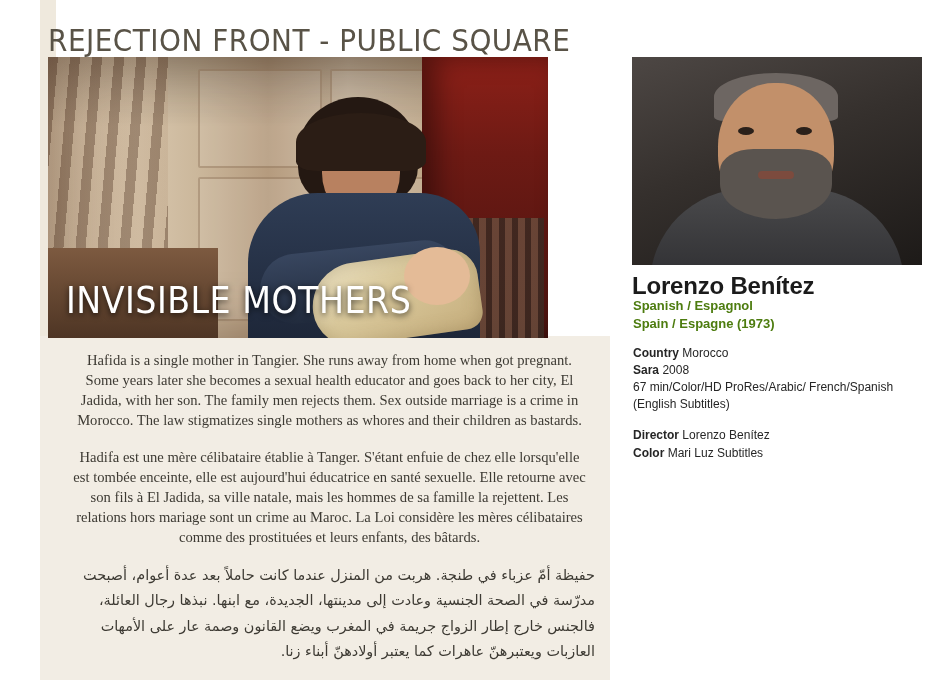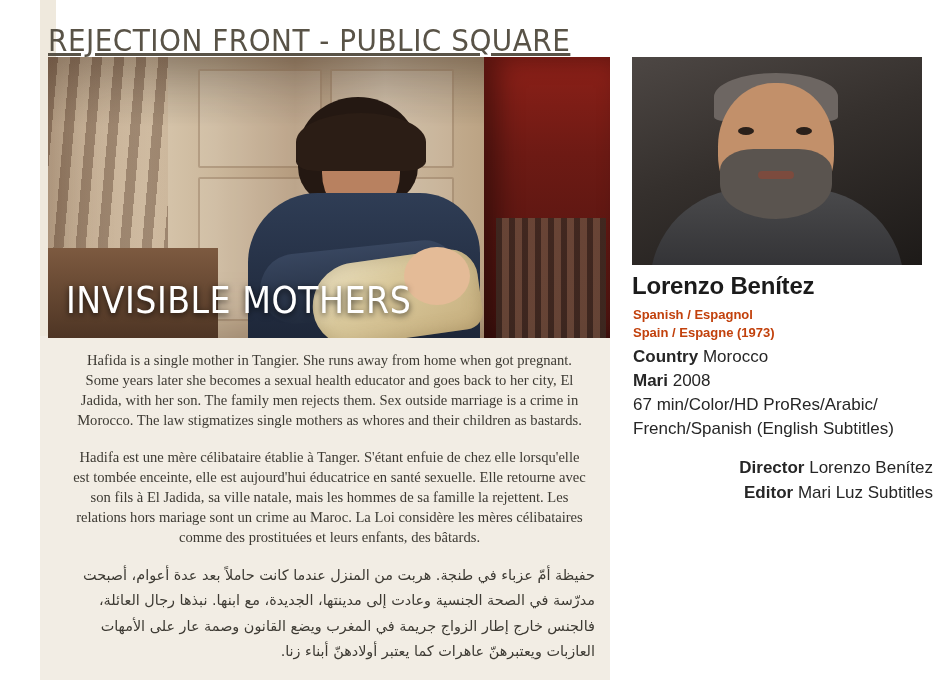--- a/index.html
+++ b/index.html
@@ -36,29 +36,28 @@
   .page-title {
     position: absolute;
     left: 48px;
     top: 22px;
     font-size: 31px;
     letter-spacing: 0.5px;
     color: #595347;
     font-family: "DejaVu Sans Condensed", "Liberation Sans", sans-serif;
     white-space: nowrap;
     z-index: 5;
-    text-decoration: underline;
   }
 
   
   .film-still {
     position: absolute;
     left: 48px;
     top: 57px;
-    width: 562px;
+    width: 500px;
     height: 281px;
     overflow: hidden;
     background: #7a5d4c;
   }
   .still-wall {
     position: absolute;
     inset: 0;
     background:
       linear-gradient(180deg, rgba(0,0,0,0.18), rgba(0,0,0,0) 25%),
       linear-gradient(90deg, #c9b59c 0%, #d8c7ae 18%, #cbb79b 30%, #b59b7e 44%, #cdbaa1 60%, #bda586 76%, #9d8068 100%);
@@ -224,39 +223,39 @@
     left: 632px;
     top: 272px;
     font-size: 24px;
     font-weight: bold;
     color: #1b1b1b;
     letter-spacing: -0.2px;
   }
   .director-nat {
     position: absolute;
     left: 633px;
-    top: 306px;
+    top: 297px;
     font-size: 13px;
     font-weight: bold;
-    color: #c2410c;
+    color: #4d7c0f;
     line-height: 1.35;
   }
   .details {
     position: absolute;
     left: 633px;
     top: 345px;
     width: 300px;
-    font-size: 17px;
+    font-size: 12px;
     line-height: 1.42;
     color: #262626;
   }
   .details b { font-weight: bold; }
   .block { margin-bottom: 14px; }
   .block:last-child { margin-bottom: 0; }
-  .credits { margin-bottom: 22px; text-align: right; }
+  .credits { margin-bottom: 22px; }
   .credits div { margin-bottom: 1px; }
   .email { color: #262626; }
 </style>
 </head>
 <body>
 
 <div class="cream-band"></div>
 <div class="cream-band-2"></div>
 
 <div class="page-title">REJECTION FRONT - PUBLIC SQUARE</div>
@@ -310,31 +309,31 @@
 </div>
 
 <div class="details">
 
   <div class="block">
     <div>
       <b>Country</b>
       <span>Morocco</span>
     </div>
     <div>
-      <b>Mari</b>
+      <b>Sara</b>
       <span>2008</span>
     </div>
     <div>67 min/Color/HD ProRes/Arabic/ French/Spanish (English Subtitles)</div>
   </div>
 
   <div class="credits">
     <div>
       <b>Director</b>
       <span>Lorenzo Benítez</span>
     </div>
     <div>
-      <b>Editor</b>
+      <b>Color</b>
       <span>Mari Luz Subtitles</span>
     </div>
   </div>
 
 
 </div>
 
 </body></html>

